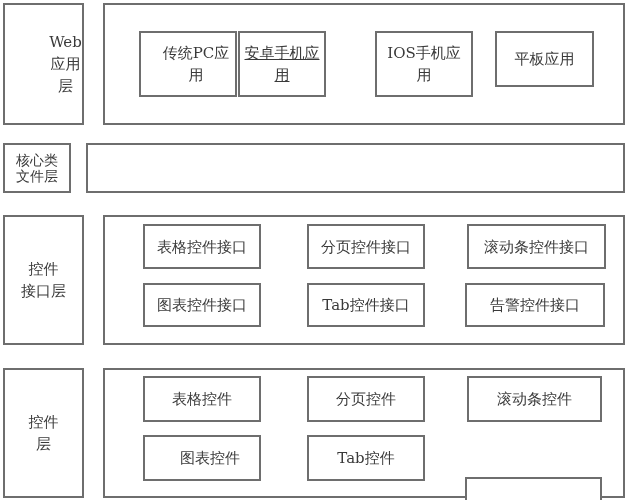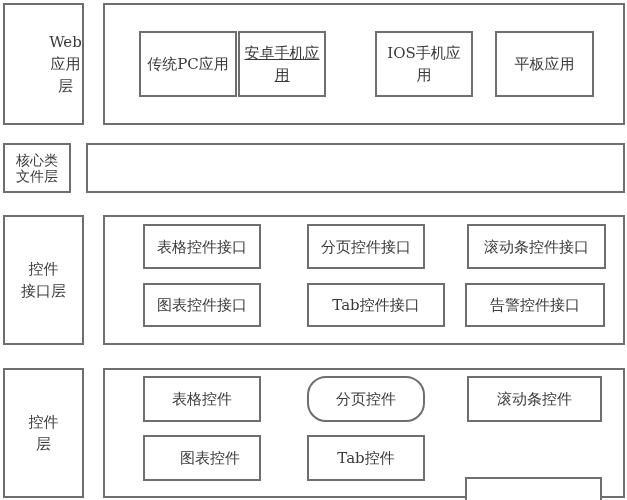--- a/index.html
+++ b/index.html
@@ -10,42 +10,42 @@
          font-size:15px; line-height:22px; color:#3a3a3a; }
   .container { position:absolute; box-sizing:border-box; border:2px solid #6e6e6e; background:#fff; }
   .lbl { white-space:pre-line; }
 </style>
 </head>
 <body>
 
 <div class="box lbl" style="left:3px;top:3px;width:81px;height:122px;padding-left:44px;">Web
 应用层</div>
 <div class="container" style="left:103px;top:3px;width:522px;height:122px;"></div>
-<div class="box lbl" style="left:139px;top:31px;width:98px;height:66px;">传统PC应用</div>
+<div class="box lbl" style="left:139px;top:31px;width:98px;height:66px;padding-left:16px;">传统PC应用</div>
 <div class="box lbl" style="left:238px;top:31px;width:88px;height:66px;text-decoration:underline;">安卓手机应
 用</div>
 <div class="box lbl" style="left:375px;top:31px;width:98px;height:66px;">IOS手机应
 用</div>
-<div class="box lbl" style="left:495px;top:31px;width:99px;height:66px;">平板应用</div>
+<div class="box lbl" style="left:495px;top:31px;width:99px;height:56px;">平板应用</div>
 
 <div class="box lbl" style="left:3px;top:143px;width:68px;height:50px;font-size:14px;line-height:16px;">核心类
 文件层</div>
 <div class="container" style="left:86px;top:143px;width:539px;height:50px;"></div>
 
 <div class="box lbl" style="left:3px;top:215px;width:81px;height:130px;">控件
 接口层</div>
 <div class="container" style="left:103px;top:215px;width:522px;height:130px;"></div>
 <div class="box" style="left:143px;top:224px;width:118px;height:45px;">表格控件接口</div>
 <div class="box" style="left:307px;top:224px;width:118px;height:45px;">分页控件接口</div>
 <div class="box" style="left:467px;top:224px;width:139px;height:45px;">滚动条控件接口</div>
 <div class="box" style="left:143px;top:283px;width:118px;height:44px;">图表控件接口</div>
-<div class="box" style="left:307px;top:283px;width:138px;height:44px;text-align:center;">Tab控件接口</div>
+<div class="box" style="left:307px;top:283px;width:118px;height:44px;text-align:center;">Tab控件接口</div>
 <div class="box" style="left:465px;top:283px;width:140px;height:44px;">告警控件接口</div>
 
 <div class="box lbl" style="left:3px;top:368px;width:81px;height:130px;">控件
 层</div>
 <div class="container" style="left:103px;top:368px;width:522px;height:130px;"></div>
 <div class="box" style="left:143px;top:376px;width:118px;height:46px;">表格控件</div>
-<div class="box" style="left:307px;top:376px;width:118px;height:46px;border-radius:19px;">分页控件</div>
+<div class="box" style="left:307px;top:376px;width:118px;height:46px;">分页控件</div>
 <div class="box" style="left:467px;top:376px;width:135px;height:46px;">滚动条控件</div>
 <div class="box" style="left:143px;top:435px;width:118px;height:46px;padding-left:16px;">图表控件</div>
 <div class="box" style="left:307px;top:435px;width:118px;height:46px;">Tab控件</div>
 <div class="box" style="left:465px;top:435px;width:137px;height:64px;margin-top:42px;">音频控件</div>
 
 </body></html>

